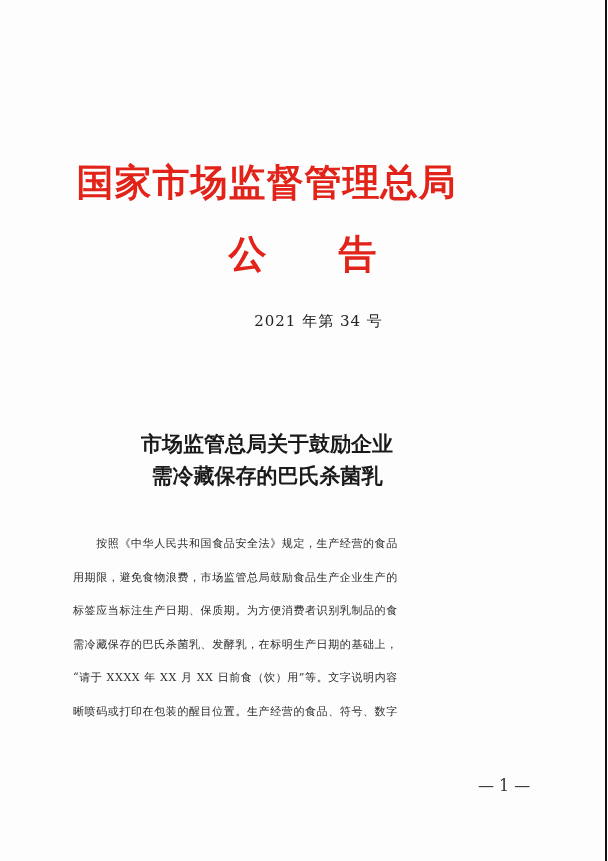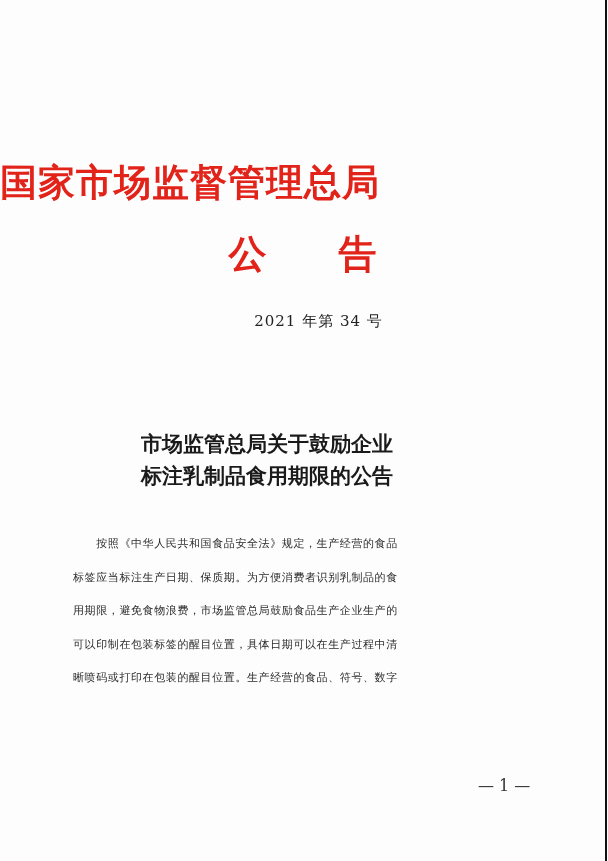--- a/index.html
+++ b/index.html
@@ -3,21 +3,21 @@
 <meta charset="utf-8">
 <style>
   html, body { margin: 0; padding: 0; }
   body {
     width: 608px; height: 861px; background: #fdfdfd; position: relative; overflow: hidden;
     font-family: "DejaVu Serif", "Liberation Serif", serif;
   }
   .right-edge { position: absolute; top: 0; right: 1px; width: 2px; height: 861px; background: #111; }
   .page { position: absolute; left: 0; top: 0; width: 605px; height: 861px; }
   .org-title {
-    position: absolute; top: 158px; left: 0; width: 533px; text-align: left;
+    position: absolute; top: 158px; left: 0; width: 533px; text-align: center;
     color: #e2231a; font-size: 37px; font-weight: bold; letter-spacing: 1px;
     font-family: "DejaVu Serif", serif;
   }
   .doc-type {
     position: absolute; top: 229px; left: 0; width: 605px; text-align: center;
     color: #e2231a; font-size: 38px; font-weight: bold; letter-spacing: 72px; text-indent: 72px;
     font-family: "DejaVu Serif", serif;
   }
   .doc-number {
     position: absolute; top: 312px; left: 16px; width: 605px; text-align: center;
@@ -40,26 +40,27 @@
 </head>
 <body>
 
 <div class="page">
   <div class="org-title">国家市场监督管理总局</div>
   <div class="doc-type">公告</div>
   <div class="doc-number">2021 年第 34 号</div>
 
   <div class="subject">
     <div>市场监管总局关于鼓励企业</div>
-    <div>标注乳制品食用期限的公告</div>
+    <div>需冷藏保存的巴氏杀菌乳</div>
   </div>
 
   <div class="body-text">
     <span class="line">　　按照《中华人民共和国食品安全法》规定，生产经营的食品</span>
+    <span class="line">用期限，避免食物浪费，市场监管总局鼓励食品生产企业生产的</span>
     <span class="line">标签应当标注生产日期、保质期。为方便消费者识别乳制品的食</span>
-    <span class="line">用期限，避免食物浪费，市场监管总局鼓励食品生产企业生产的</span>
-    <span class="line">可以印制在包装标签的醒目位置，具体日期可以在生产过程中清</span>
+    <span class="line">需冷藏保存的巴氏杀菌乳、发酵乳，在标明生产日期的基础上，</span>
+    <span class="line">“请于 XXXX 年 XX 月 XX 日前食（饮）用”等。文字说明内容</span>
     <span class="line">晰喷码或打印在包装的醒目位置。生产经营的食品、符号、数字</span>
   </div>
 
   <div class="page-number">— 1 —</div>
 </div>
 <div class="right-edge"></div>
 
 </body></html>

